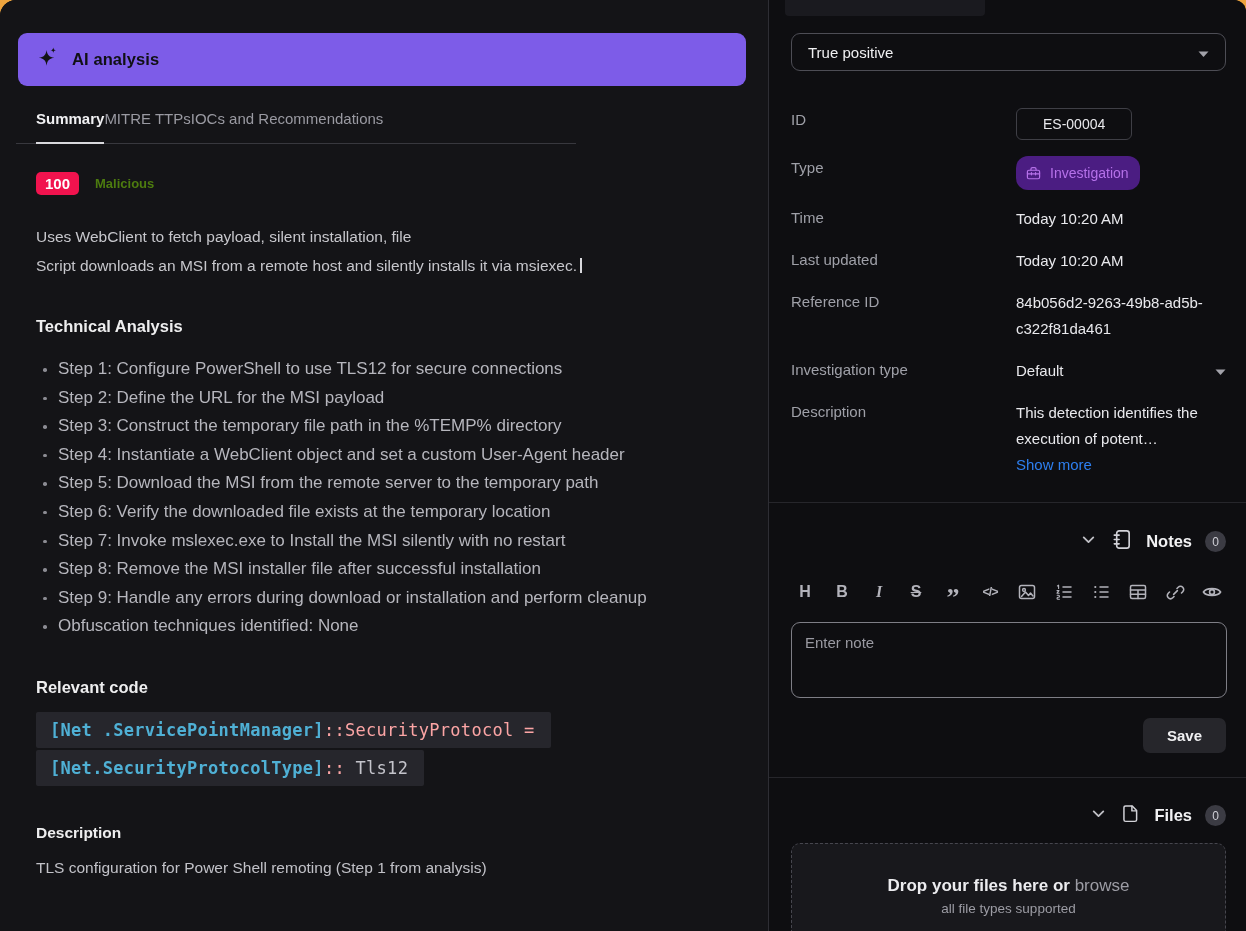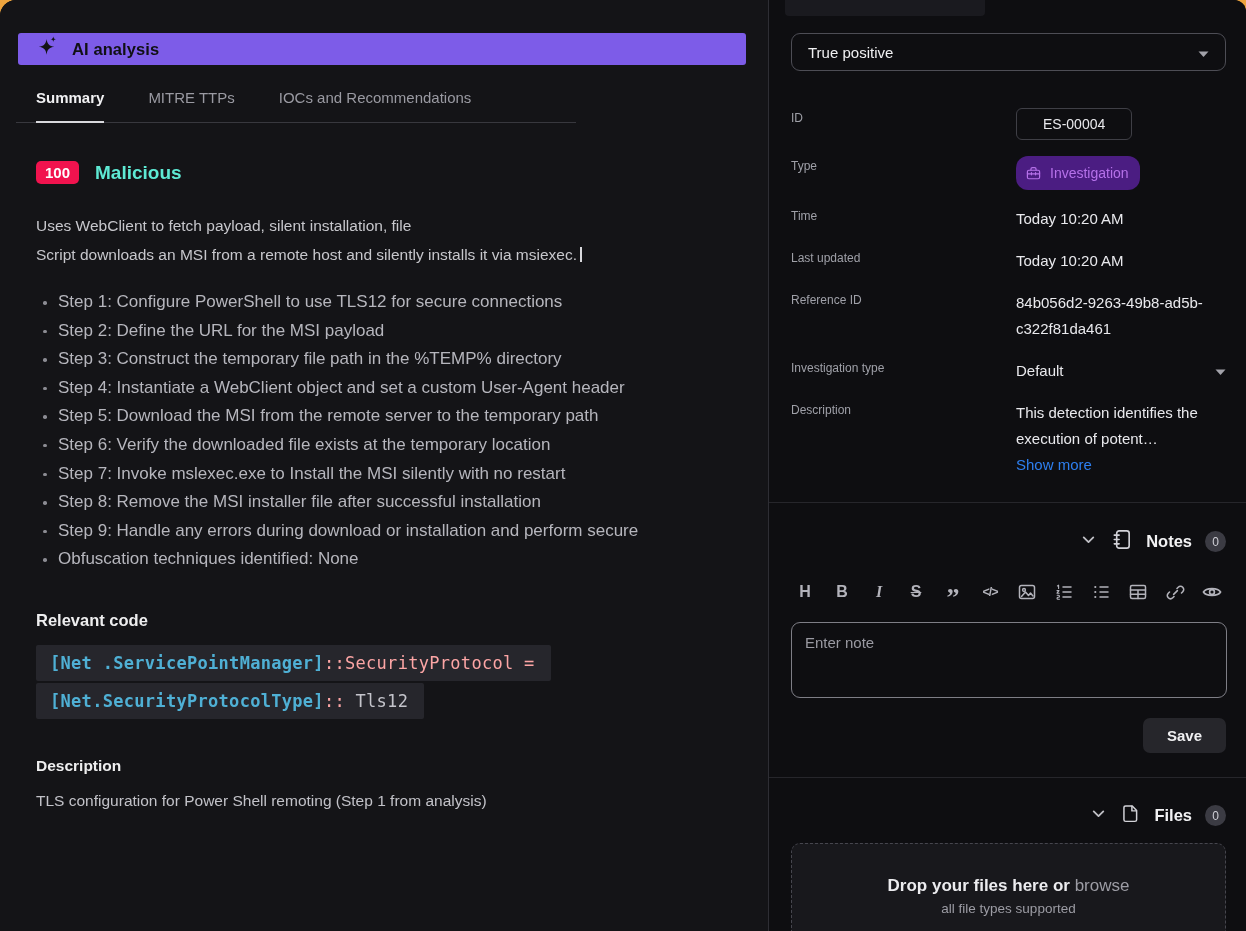--- a/index.html
+++ b/index.html
@@ -15,43 +15,43 @@
     border-radius:16px 12px 0 0;
     overflow:hidden;
   }
 
   
   .left-panel {
     position:absolute; top:0; left:0; width:768px; height:931px;
     background:#141417;
   }
   .ai-banner {
-    margin:33px 22px 0 18px; height:32px;
-    background:#7d5ce8; border-radius:3px;
+    margin:33px 22px 0 18px; height:53px;
+    background:#7d5ce8; border-radius:9px;
     display:flex; align-items:center; gap:12px; padding:0 16px;
   }
   .ai-banner .label { color:#101014; font-size:16.5px; font-weight:700; letter-spacing:.1px; }
 
   .tabs {
     margin:24px 0 0 16px; width:560px;
-    display:flex; gap:44px; padding-left:20px;
+    display:flex; padding-left:20px;
     border-bottom:1px solid #38383e;
   }
   .tab {
     font-size:15px; color:#9a9aa2; padding-bottom:15px; cursor:default;
     border-bottom:2px solid transparent; margin-bottom:-1px;
   }
   .tab.active { color:#f1f1f3; font-weight:700; border-bottom-color:#d9d9dd; }
 
-  .score-row { margin:38px 0 0 36px; display:flex; align-items:center; gap:16px; }
+  .score-row { margin:28px 0 0 36px; display:flex; align-items:center; gap:16px; }
   .score-badge {
     background:#f1134e; color:#ffffff; font-size:15px; font-weight:600;
     border-radius:5px; padding:3px 9px;
   }
-  .score-label { color:#5eead4; font-size:19px; font-weight:700; }
+  .score-label { color:#4d7c0f; font-size:13px; font-weight:700; }
 
   .summary { margin:27px 36px 0 36px; }
   .summary .line { color:#c7c7cc; font-size:15.5px; line-height:29px; }
   .text-cursor { display:inline-block; width:1.5px; height:15px; background:#d8d8dc; vertical-align:-2px; margin-left:3px; }
 
   .h-heading { color:#eeeeef; font-weight:700; }
   .ta-heading { margin:37px 0 0 36px; font-size:16.5px; }
   .steps { margin:19px 0 0 36px; list-style:none; }
   .steps li {
     position:relative; padding-left:22px; color:#b6b6bd;
@@ -88,21 +88,21 @@
   .verdict-select {
     margin:33px 20px 0 22px; height:38px;
     border:1px solid #4d4d55; border-radius:9px;
     display:flex; align-items:center; padding:0 16px;
     color:#f0f0f2; font-size:15px;
   }
   .verdict-select .spacer { flex:1; }
 
   .details { margin:37px 20px 0 22px; }
   .detail-row { display:grid; grid-template-columns:225px 1fr; margin-bottom:16px; align-items:start; }
-  .detail-label { color:#9fa0a8; font-size:12px; padding-top:3px; }
+  .detail-label { color:#9fa0a8; font-size:15px; padding-top:3px; }
   .detail-value { color:#e9e9ed; font-size:15px; line-height:26px; }
   .id-box {
     display:inline-block; border:1px solid #3f3f46; border-radius:6px;
     padding:2px 26px; font-size:14px; color:#e9e9ed;
   }
   .type-badge {
     display:inline-flex; align-items:center; gap:8px;
     background:#4b1d82; border-radius:12px; padding:4px 11px 4px 9px;
     color:#b671ea; font-size:14px; font-weight:500;
   }
@@ -180,31 +180,32 @@
     <div class="score-row">
       <span class="score-badge">100</span>
       <span class="score-label">Malicious</span>
     </div>
 
     <div class="summary">
       <div class="line">Uses WebClient to fetch payload, silent installation, file</div>
       <div class="line"><span>Script downloads an MSI from a remote host and silently installs it via msiexec.</span><span class="text-cursor"></span></div>
     </div>
 
+    <h3 class="h-heading ta-heading">Technical Analysis</h3>
 
     <ul class="steps" id="steps">
         <li>Step 1: Configure PowerShell to use TLS12 for secure connections</li>
         <li>Step 2: Define the URL for the MSI payload</li>
         <li>Step 3: Construct the temporary file path in the %TEMP% directory</li>
         <li>Step 4: Instantiate a WebClient object and set a custom User-Agent header</li>
         <li>Step 5: Download the MSI from the remote server to the temporary path</li>
         <li>Step 6: Verify the downloaded file exists at the temporary location</li>
         <li>Step 7: Invoke mslexec.exe to Install the MSI silently with no restart</li>
         <li>Step 8: Remove the MSI installer file after successful installation</li>
-        <li>Step 9: Handle any errors during download or installation and perform secure</li>
+        <li>Step 9: Handle any errors during download or installation and perform cleanup</li>
         <li>Obfuscation techniques identified: None</li>
       </ul>
 
     <h3 class="h-heading rc-heading">Relevant code</h3>
 
     <div class="code-block" id="code-block">
         <div class="code-line">
           <span class="tok">[Net .ServicePointManager]</span>
           <span class="rest">::SecurityProtocol =</span>
         </div>

